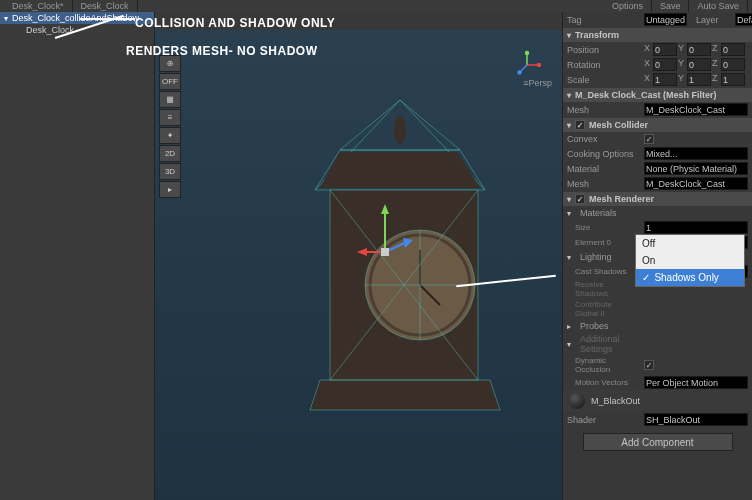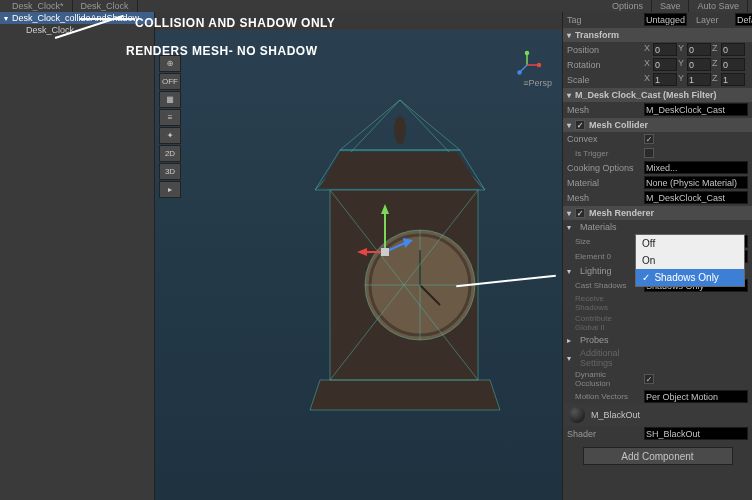--- a/index.html
+++ b/index.html
@@ -195,24 +195,20 @@
       <div class="component-hdr">
           <span class="arrow">▾</span>
           <span class="checkbox checked"></span>
           <span>Mesh Collider</span>
         </div>
       <div class="insp-row">
           <span class="insp-label">Convex</span>
           <span class="checkbox checked"></span>
         </div>
       <div class="insp-row">
-          <span class="insp-label sub-label">Is Trigger</span>
-          <span class="checkbox"></span>
-        </div>
-      <div class="insp-row">
           <span class="insp-label">Cooking Options</span>
           <div class="insp-field">Mixed...</div>
         </div>
       <div class="insp-row">
           <span class="insp-label">Material</span>
           <div class="insp-field">None (Physic Material)</div>
         </div>
       <div class="insp-row">
           <span class="insp-label">Mesh</span>
           <div class="insp-field">M_DeskClock_Cast</div>

